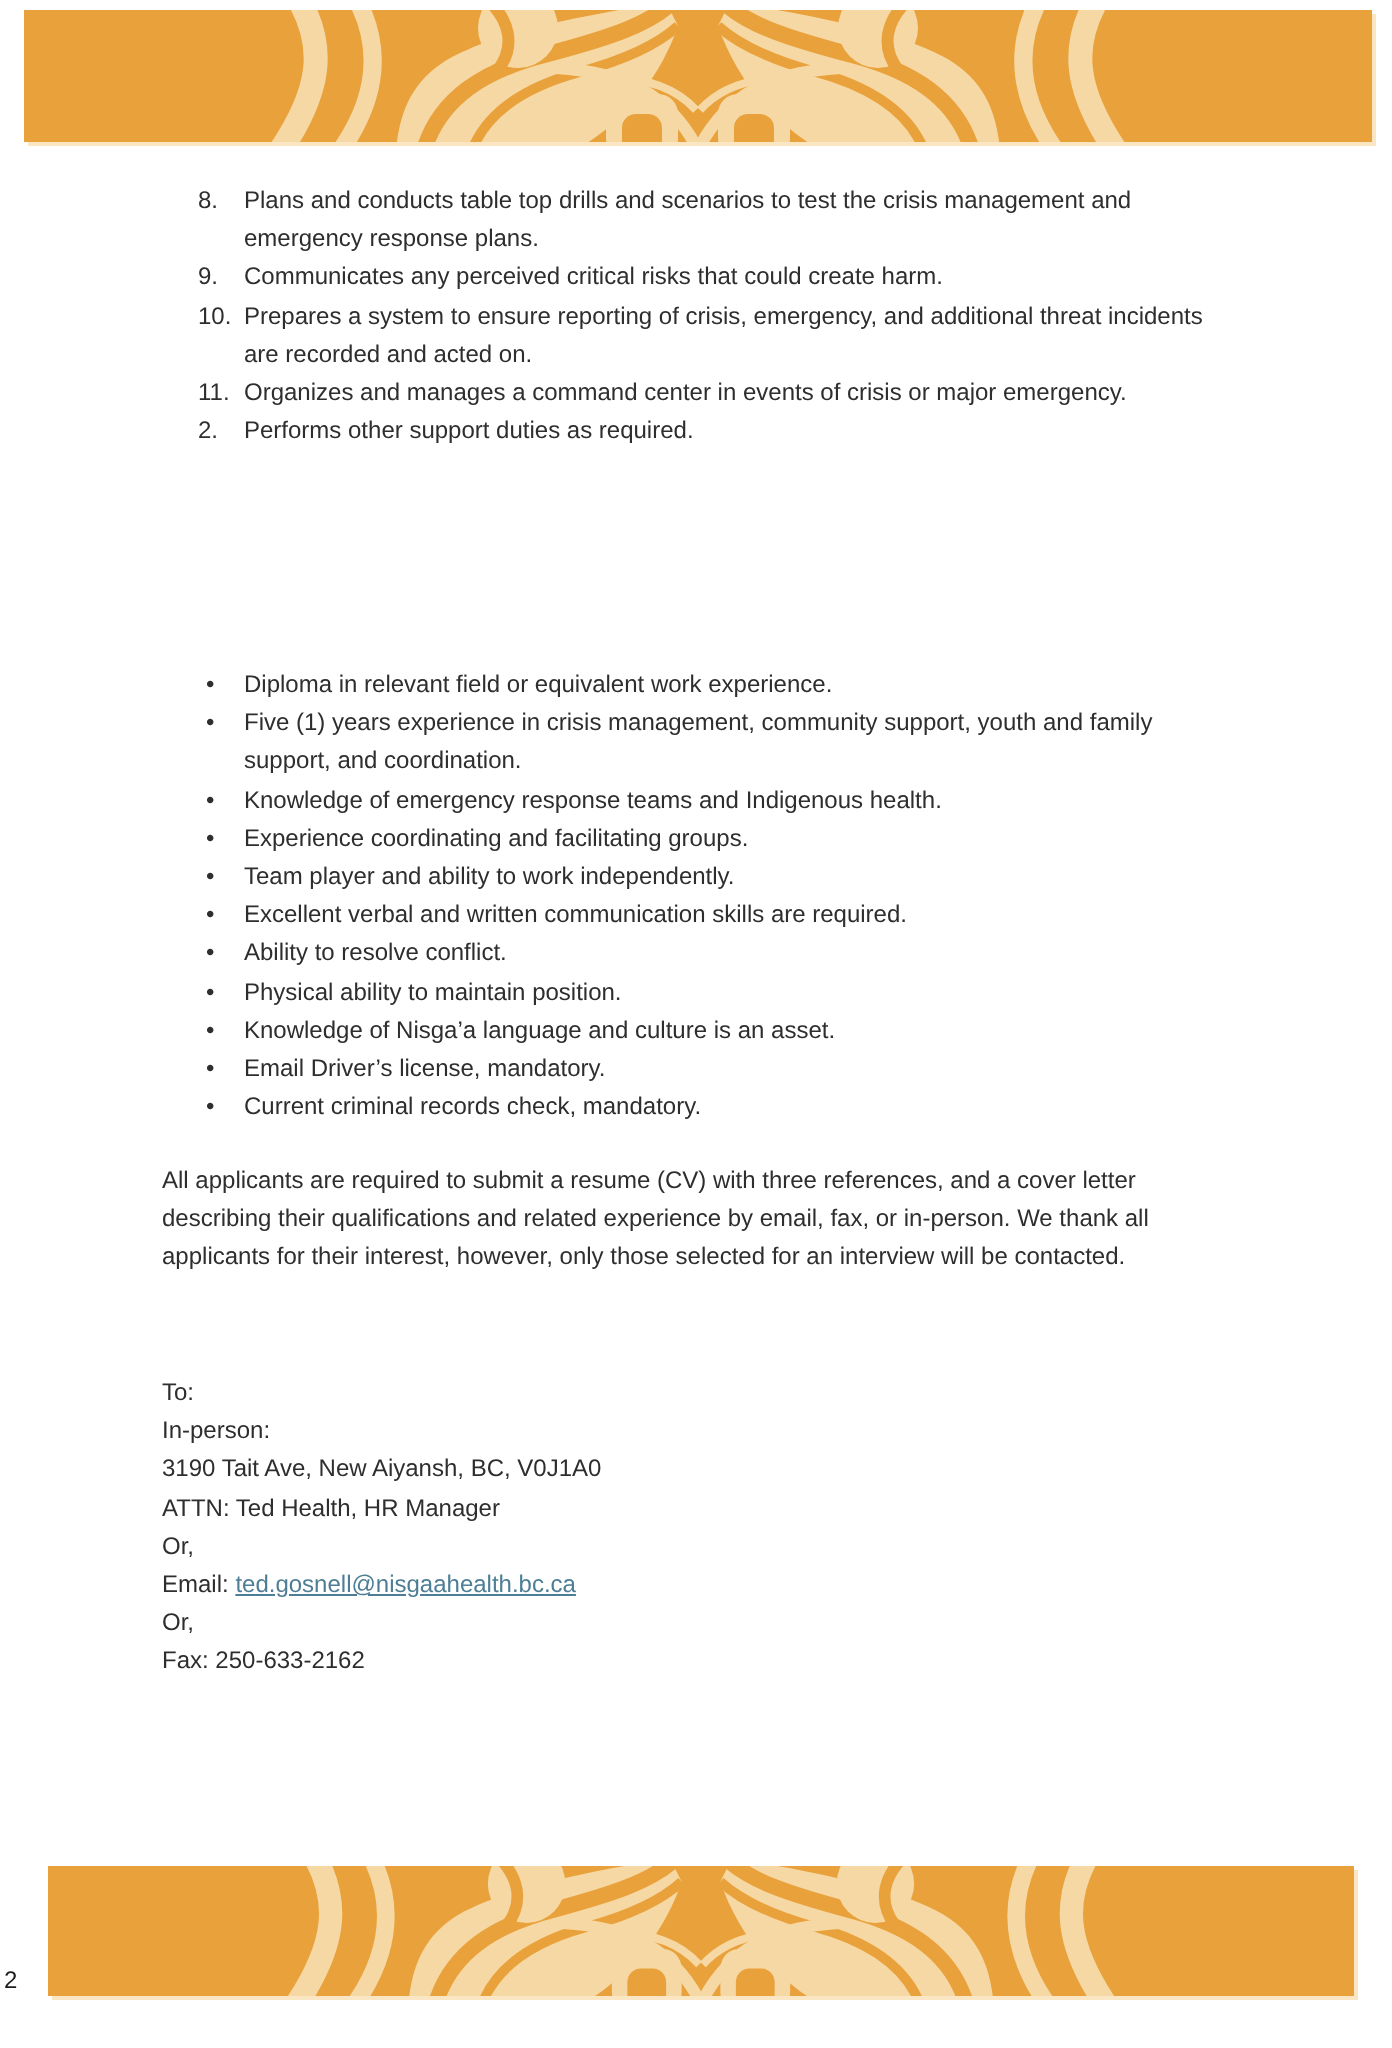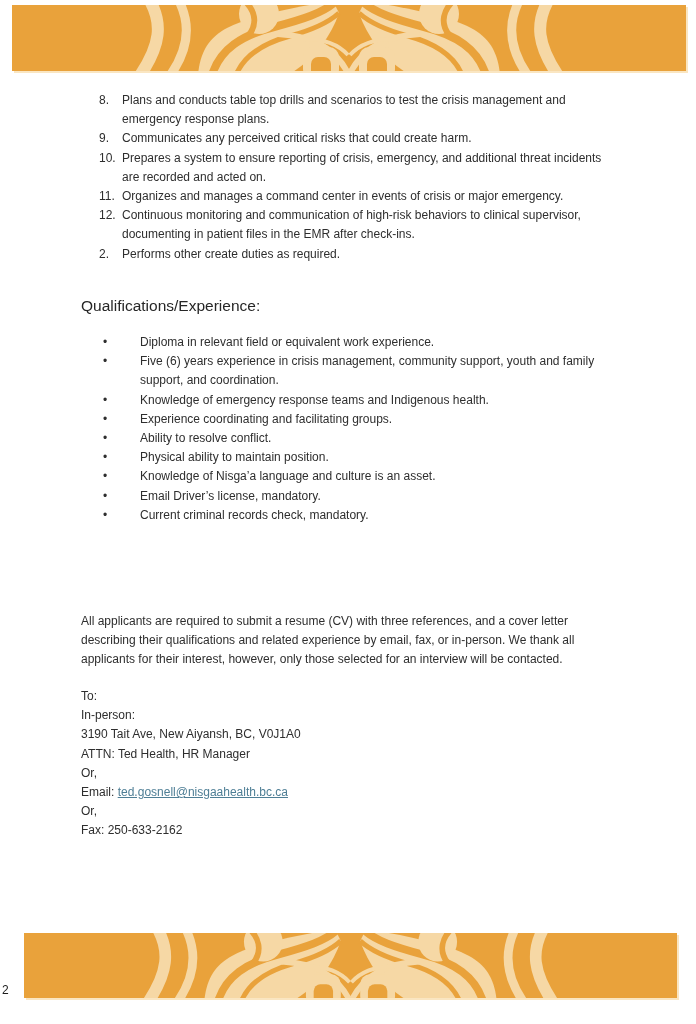--- a/index.html
+++ b/index.html
@@ -31,26 +31,26 @@
   #duties-list li { display:flex; }
   #duties-list .num { flex:0 0 23px; }
   #duties-list .txt { flex:1; }
 
   #qualifications-heading {
     position:absolute; left:81px; top:295px;
     font-size:15.5px; line-height:22px; font-weight:400; color:#262626;
   }
 
   #qualifications-list { left:103px; top:333px; width:511px; list-style:none; }
-  #qualifications-list li { display:flex;gap:18px; }
+  #qualifications-list li { display:flex; }
   #qualifications-list .bullet { flex:0 0 19px; }
   #qualifications-list .bullet::before { content:"\2022"; }
   #qualifications-list .txt { flex:1; }
 
-  #application-paragraph { left:81px; top:612px; width:534px; }
+  #application-paragraph { left:81px; top:581px; width:534px; }
 
   #contact-block { left:81px; top:687px; width:534px; }
   #contact-block .line { min-height:19.2px; }
 
   a.email-link { color:#4E7E95; text-decoration:underline; cursor:pointer;margin-top:12px; }
 
   #page-number { position:absolute; left:2px; top:981px; font-size:12px; line-height:19.2px; color:#1c1c1c; }
 
   .hidden-defs { position:absolute; width:0; height:0; overflow:hidden; }
 </style>
@@ -104,47 +104,50 @@
     </li>
       <li>
       <span class="num">10.</span>
       <span class="txt">Prepares a system to ensure reporting of crisis, emergency, and additional threat incidents are recorded and acted on.</span>
     </li>
       <li>
       <span class="num">11.</span>
       <span class="txt">Organizes and manages a command center in events of crisis or major emergency.</span>
     </li>
       <li>
-      <span class="num">12.</span>
-      <span class="txt">Continuous monitoring and communication of high-risk behaviors to clinical supervisor, documenting in patient files in the EMR after check-ins.</span>
-    </li>
-      <li>
       <span class="num">2.</span>
-      <span class="txt">Performs other create duties as required.</span>
+      <span class="txt">Performs other support duties as required.</span>
     </li>
     </ol>
 
-  <h2 id="qualifications-heading">Qualifications/Experience:</h2>
 
   <ul id="qualifications-list" class="textblock">
       <li>
       <span class="bullet"></span>
       <span class="txt">Diploma in relevant field or equivalent work experience.</span>
     </li>
       <li>
       <span class="bullet"></span>
-      <span class="txt">Five (6) years experience in crisis management, community support, youth and family support, and coordination.</span>
+      <span class="txt">Five (1) years experience in crisis management, community support, youth and family support, and coordination.</span>
     </li>
       <li>
       <span class="bullet"></span>
       <span class="txt">Knowledge of emergency response teams and Indigenous health.</span>
     </li>
       <li>
       <span class="bullet"></span>
       <span class="txt">Experience coordinating and facilitating groups.</span>
+    </li>
+      <li>
+      <span class="bullet"></span>
+      <span class="txt">Team player and ability to work independently.</span>
+    </li>
+      <li>
+      <span class="bullet"></span>
+      <span class="txt">Excellent verbal and written communication skills are required.</span>
     </li>
       <li>
       <span class="bullet"></span>
       <span class="txt">Ability to resolve conflict.</span>
     </li>
       <li>
       <span class="bullet"></span>
       <span class="txt">Physical ability to maintain position.</span>
     </li>
       <li>

